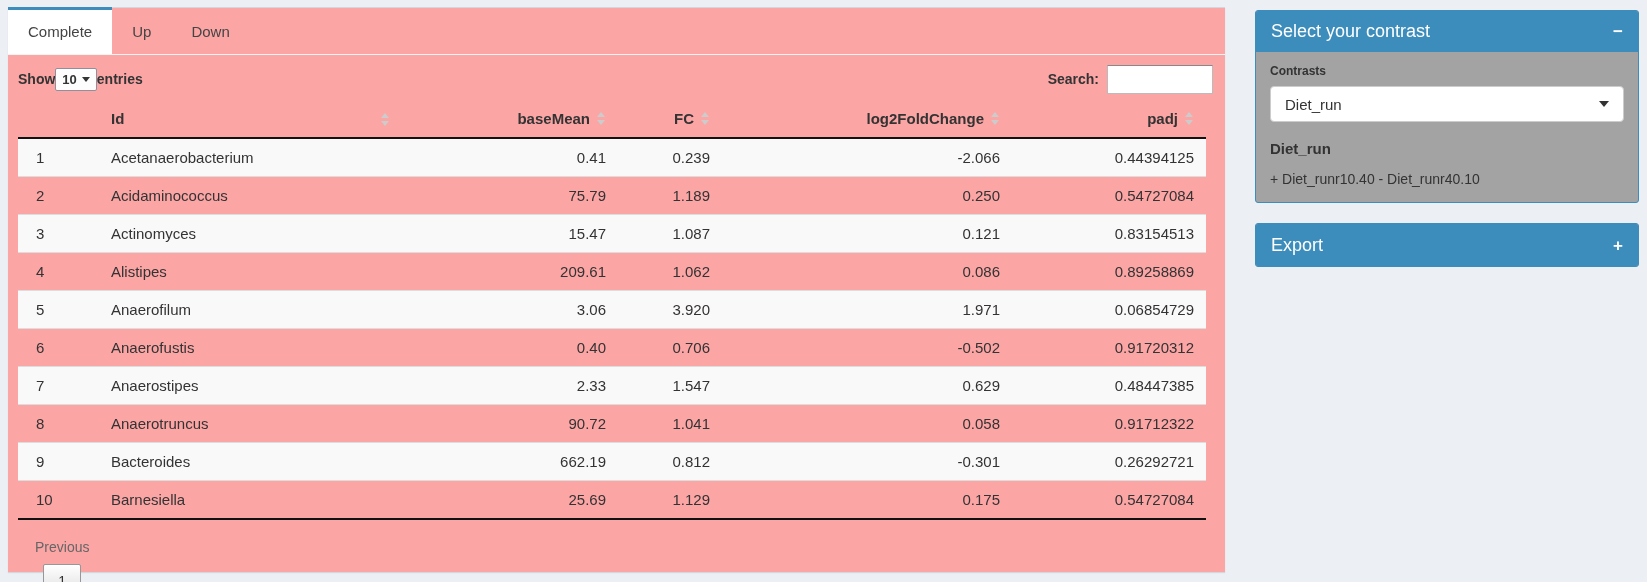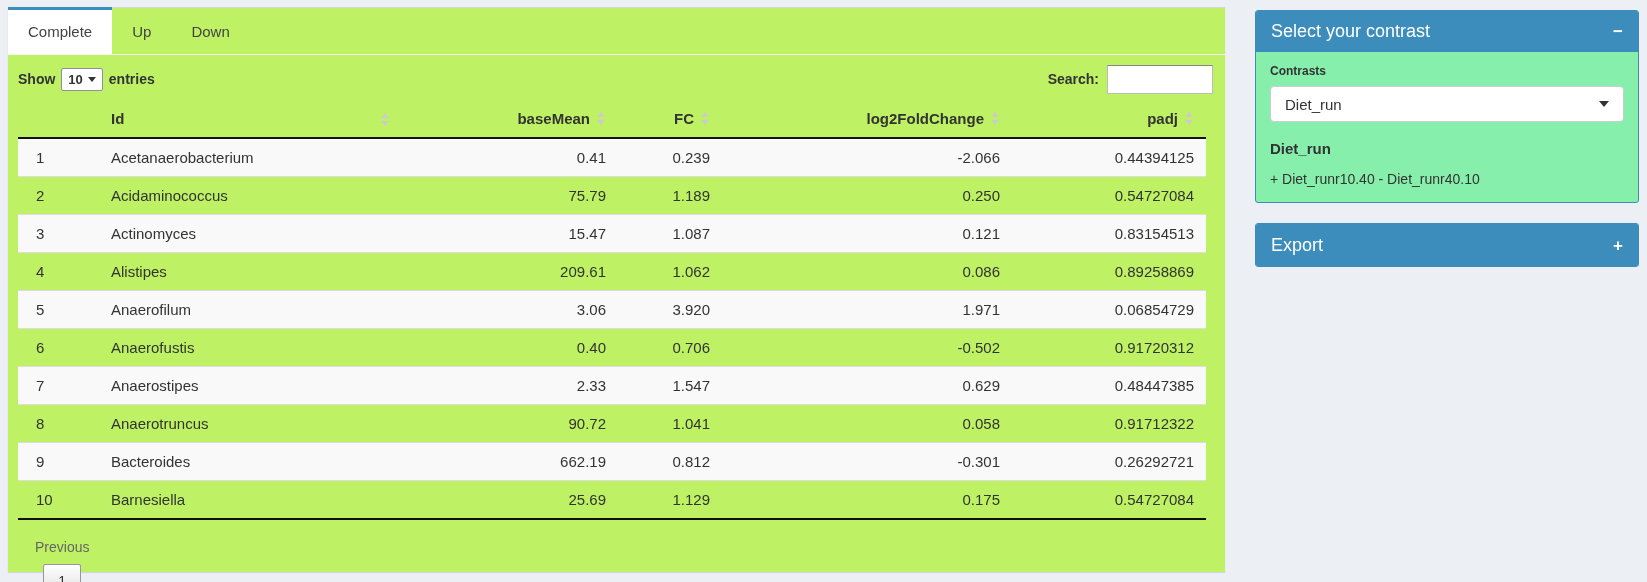--- a/index.html
+++ b/index.html
@@ -7,40 +7,40 @@
   body {
     font-family:"Liberation Sans", sans-serif;
     background:#ecf0f5;
     color:#333;
     position:relative;
   }
 
   
   .content-box {
     position:absolute; left:8px; top:7px; width:1217px; height:565px;
-    background:#bef264;
+    background:#fca5a5;
     box-shadow:0 1px 1px rgba(0,0,0,.1);
   }
   .nav-tabs {
     display:flex; height:48px;
     border-bottom:1px solid #f4f4f4;
     border-top:1px solid #d2d6de;
   }
   .nav-tab {
     padding:0 20px; line-height:44px; font-size:15px; color:#444;
     border-top:3px solid transparent; margin-top:-1px;
     cursor:pointer;
   }
   .nav-tab.active { border-top-color:#3c8dbc; background:#fff; font-weight:400; }
 
   .controls {
     display:flex; justify-content:space-between; align-items:center;
     padding:9px 12px 6px 10px; height:45px;
   }
-  .length-ctl { font-size:14px; font-weight:700; color:#333; display:flex; align-items:center; gap:6px; }
+  .length-ctl { font-size:14px; font-weight:700; color:#333; display:flex; align-items:center; }
   .page-select {
     display:inline-flex; align-items:center; gap:5px;
     border:1px solid #8f8f9d; background:#fdfdfd; border-radius:2px;
     padding:3px 6px; font-size:13px; font-weight:700; cursor:pointer;
   }
   .page-select .caret {
     width:0; height:0; border-left:4px solid transparent; border-right:4px solid transparent;
     border-top:5px solid #333; display:inline-block;
   }
   .search-ctl { display:flex; align-items:center; gap:8px; font-size:14px; font-weight:700; }
@@ -79,21 +79,21 @@
   }
   .page-btn.disabled { color:#666; cursor:default; }
   .page-btn.current {
     border:1px solid #979797;
     background:linear-gradient(to bottom,#fff 0%,#dcdcdc 100%);
   }
 
   
   .side-box {
     position:absolute; left:1255px; width:384px;
-    border:1px solid #3c8dbc; border-radius:3px; background:#86efac;
+    border:1px solid #3c8dbc; border-radius:3px; background:#a3a3a3;
   }
   .side-box .box-header {
     background:#3c8dbc; color:#fff; height:41px;
     display:flex; align-items:center; justify-content:space-between;
     padding:0 15px; border-radius:2px 2px 0 0;
     font-size:18px;
   }
   .side-box.collapsed .box-header { border-radius:2px; height:42px; }
   .box-tool { color:#fff; font-size:17px; font-weight:700; cursor:pointer; line-height:1; }
   #contrast-box { top:10px; height:193px; }

